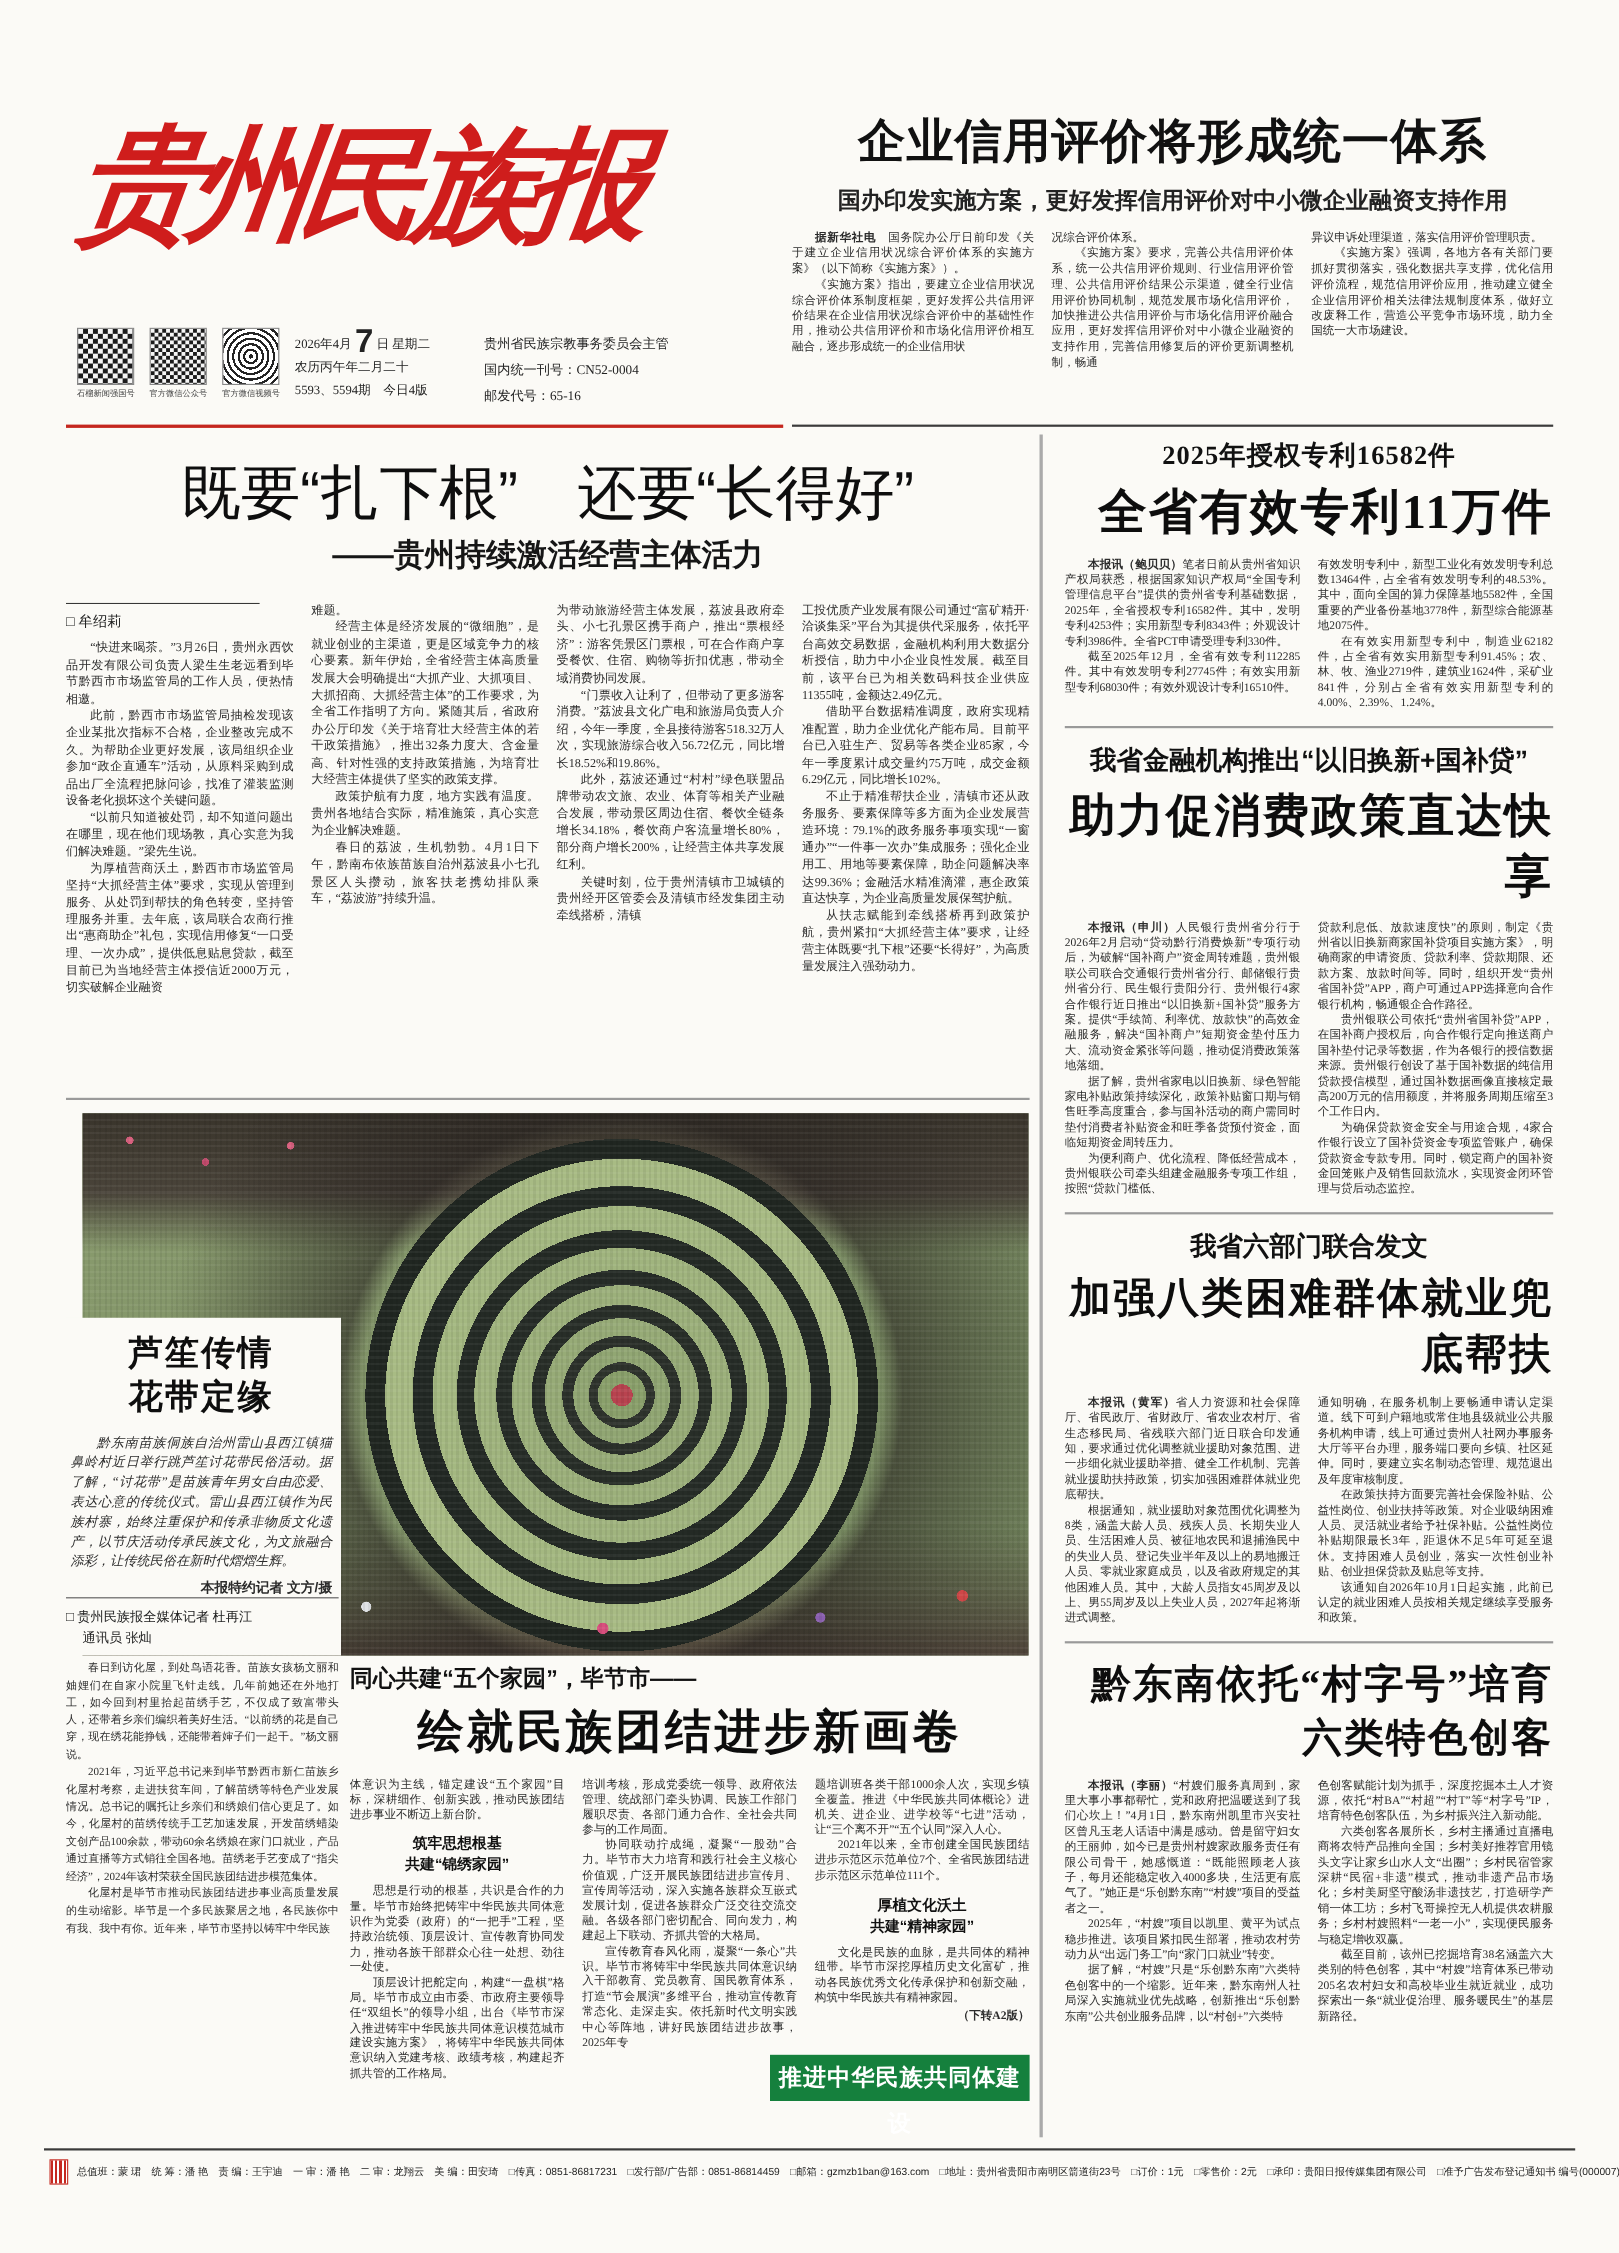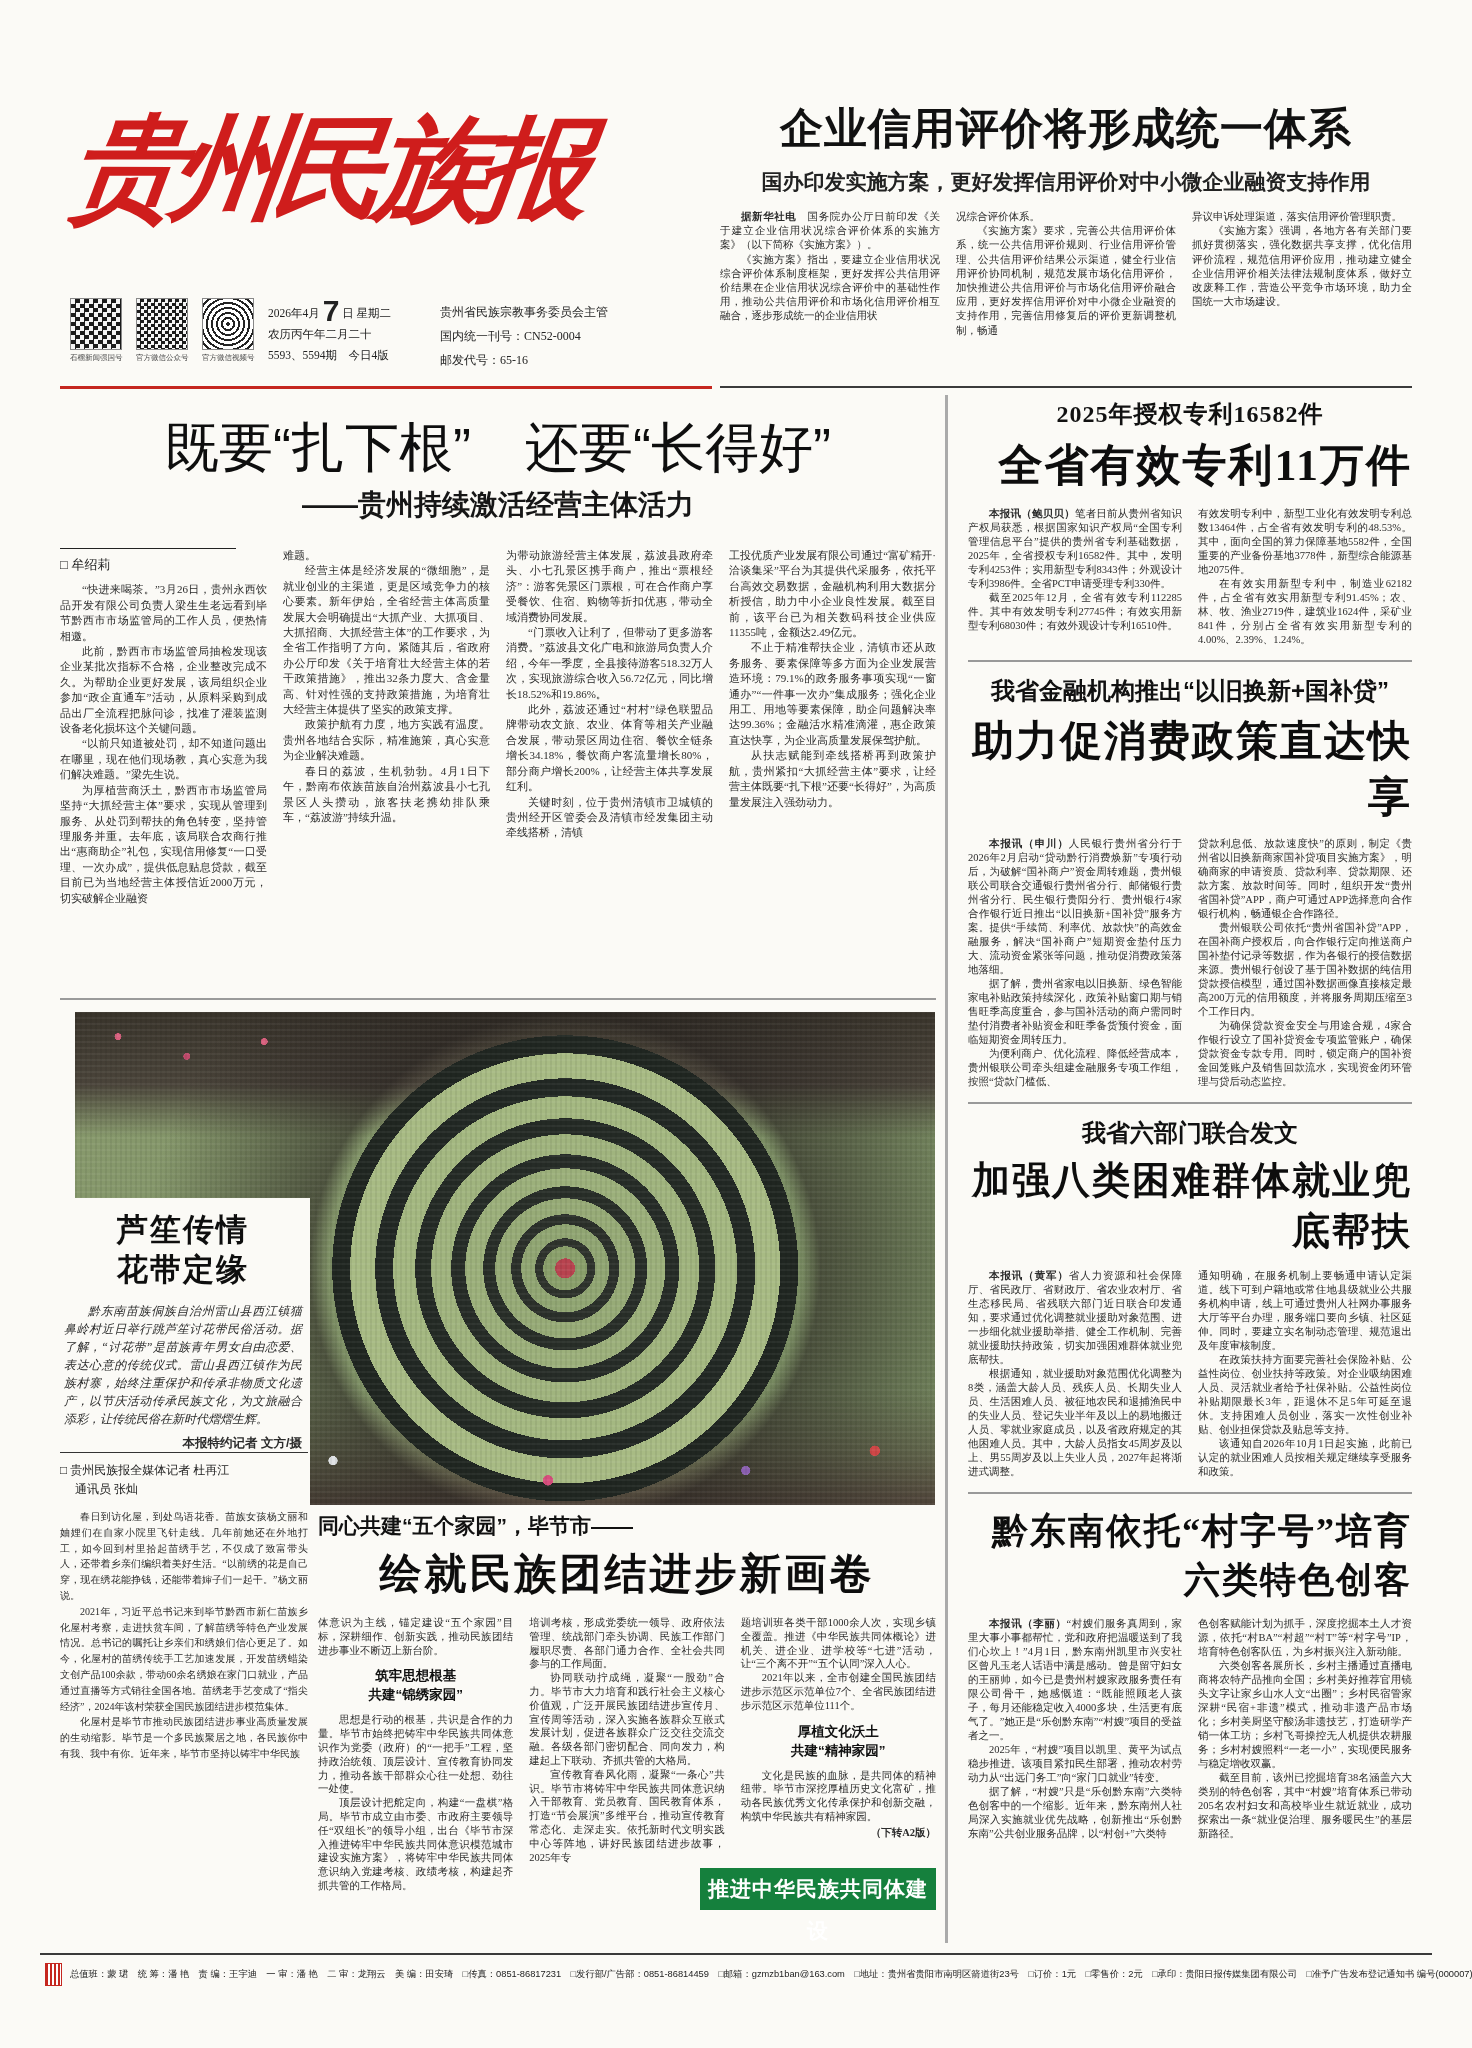--- a/index.html
+++ b/index.html
@@ -193,20 +193,21 @@
       <div>
         <p>为带动旅游经营主体发展，荔波县政府牵头、小七孔景区携手商户，推出“票根经济”：游客凭景区门票根，可在合作商户享受餐饮、住宿、购物等折扣优惠，带动全域消费协同发展。</p>
         <p>“门票收入让利了，但带动了更多游客消费。”荔波县文化广电和旅游局负责人介绍，今年一季度，全县接待游客518.32万人次，实现旅游综合收入56.72亿元，同比增长18.52%和19.86%。</p>
         <p>此外，荔波还通过“村村”绿色联盟品牌带动农文旅、农业、体育等相关产业融合发展，带动景区周边住宿、餐饮全链条增长34.18%，餐饮商户客流量增长80%，部分商户增长200%，让经营主体共享发展红利。</p>
         <p>关键时刻，位于贵州清镇市卫城镇的贵州经开区管委会及清镇市经发集团主动牵线搭桥，清镇</p>
       </div>
     </div>
   <div class="col cont">
       <div>
         <p>工投优质产业发展有限公司通过“富矿精开·洽谈集采”平台为其提供代采服务，依托平台高效交易数据，金融机构利用大数据分析授信，助力中小企业良性发展。截至目前，该平台已为相关数码科技企业供应11355吨，金额达2.49亿元。</p>
+        <p>借助平台数据精准调度，政府实现精准配置，助力企业优化产能布局。目前平台已入驻生产、贸易等各类企业85家，今年一季度累计成交量约75万吨，成交金额6.29亿元，同比增长102%。</p>
         <p>不止于精准帮扶企业，清镇市还从政务服务、要素保障等多方面为企业发展营造环境：79.1%的政务服务事项实现“一窗通办”“一件事一次办”集成服务；强化企业用工、用地等要素保障，助企问题解决率达99.36%；金融活水精准滴灌，惠企政策直达快享，为企业高质量发展保驾护航。</p>
         <p>从扶志赋能到牵线搭桥再到政策护航，贵州紧扣“大抓经营主体”要求，让经营主体既要“扎下根”还要“长得好”，为高质量发展注入强劲动力。</p>
       </div>
     </div>
 </div>
 <div class="abs" id="rule-under-main"></div>
 
 <div class="abs" id="rail-divider"></div>
 <div class="abs" id="rail">
 

